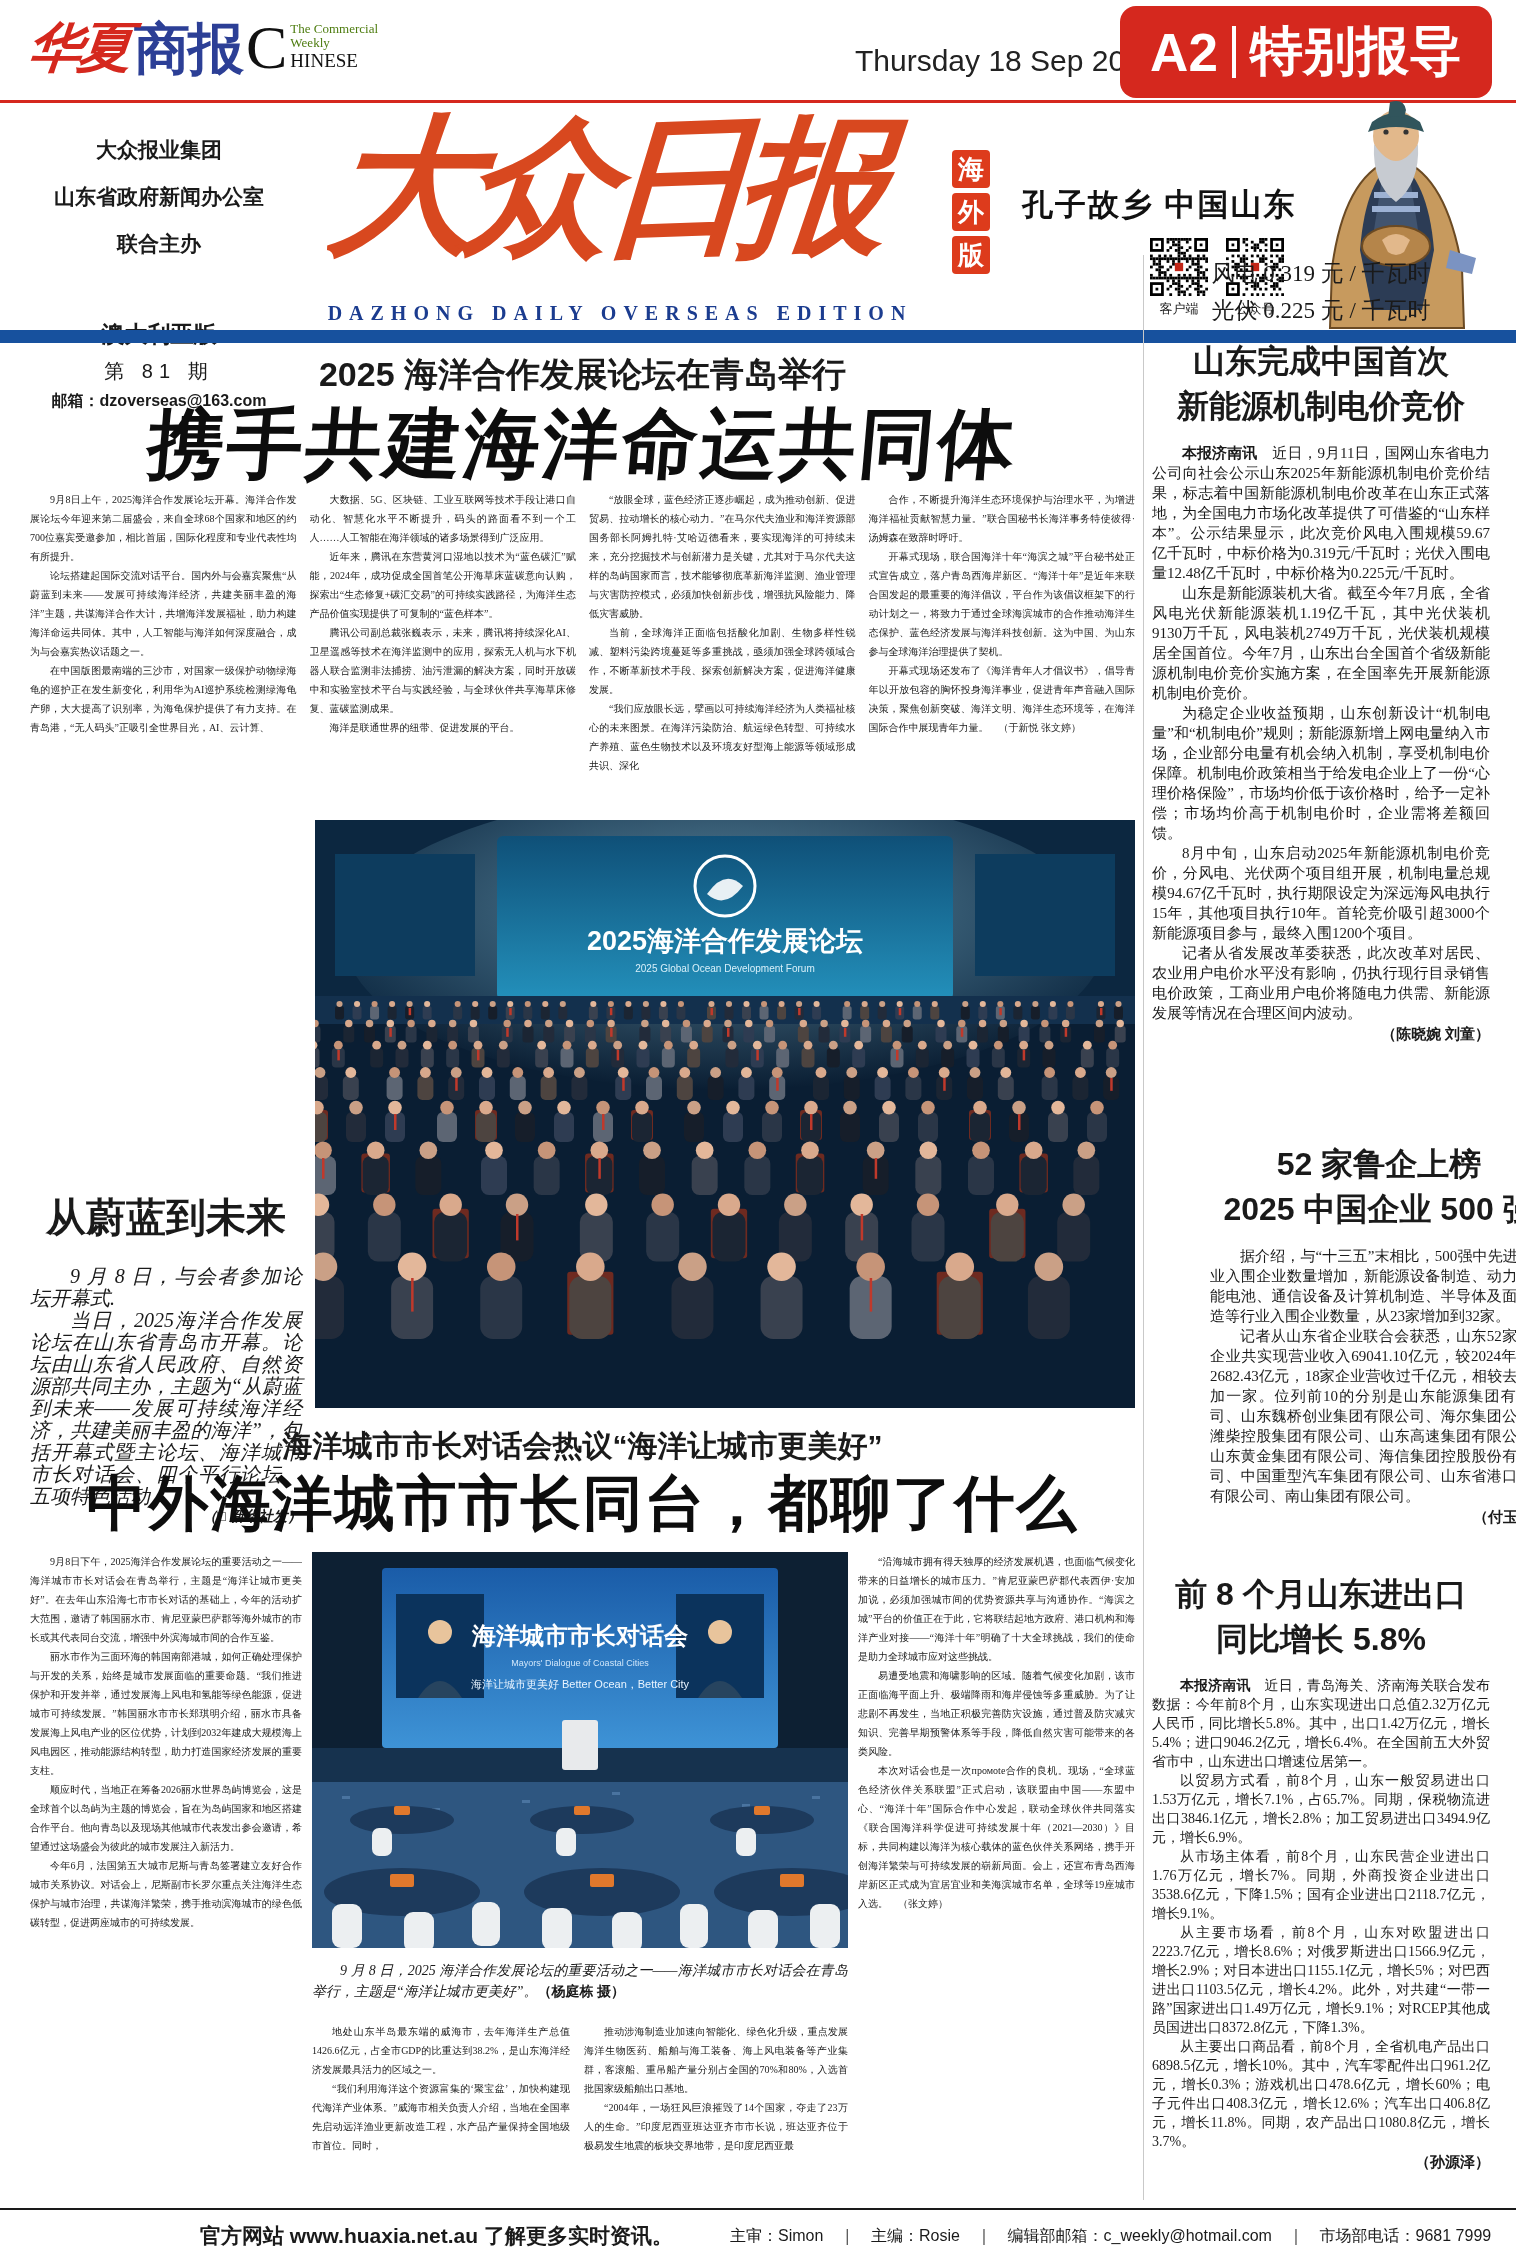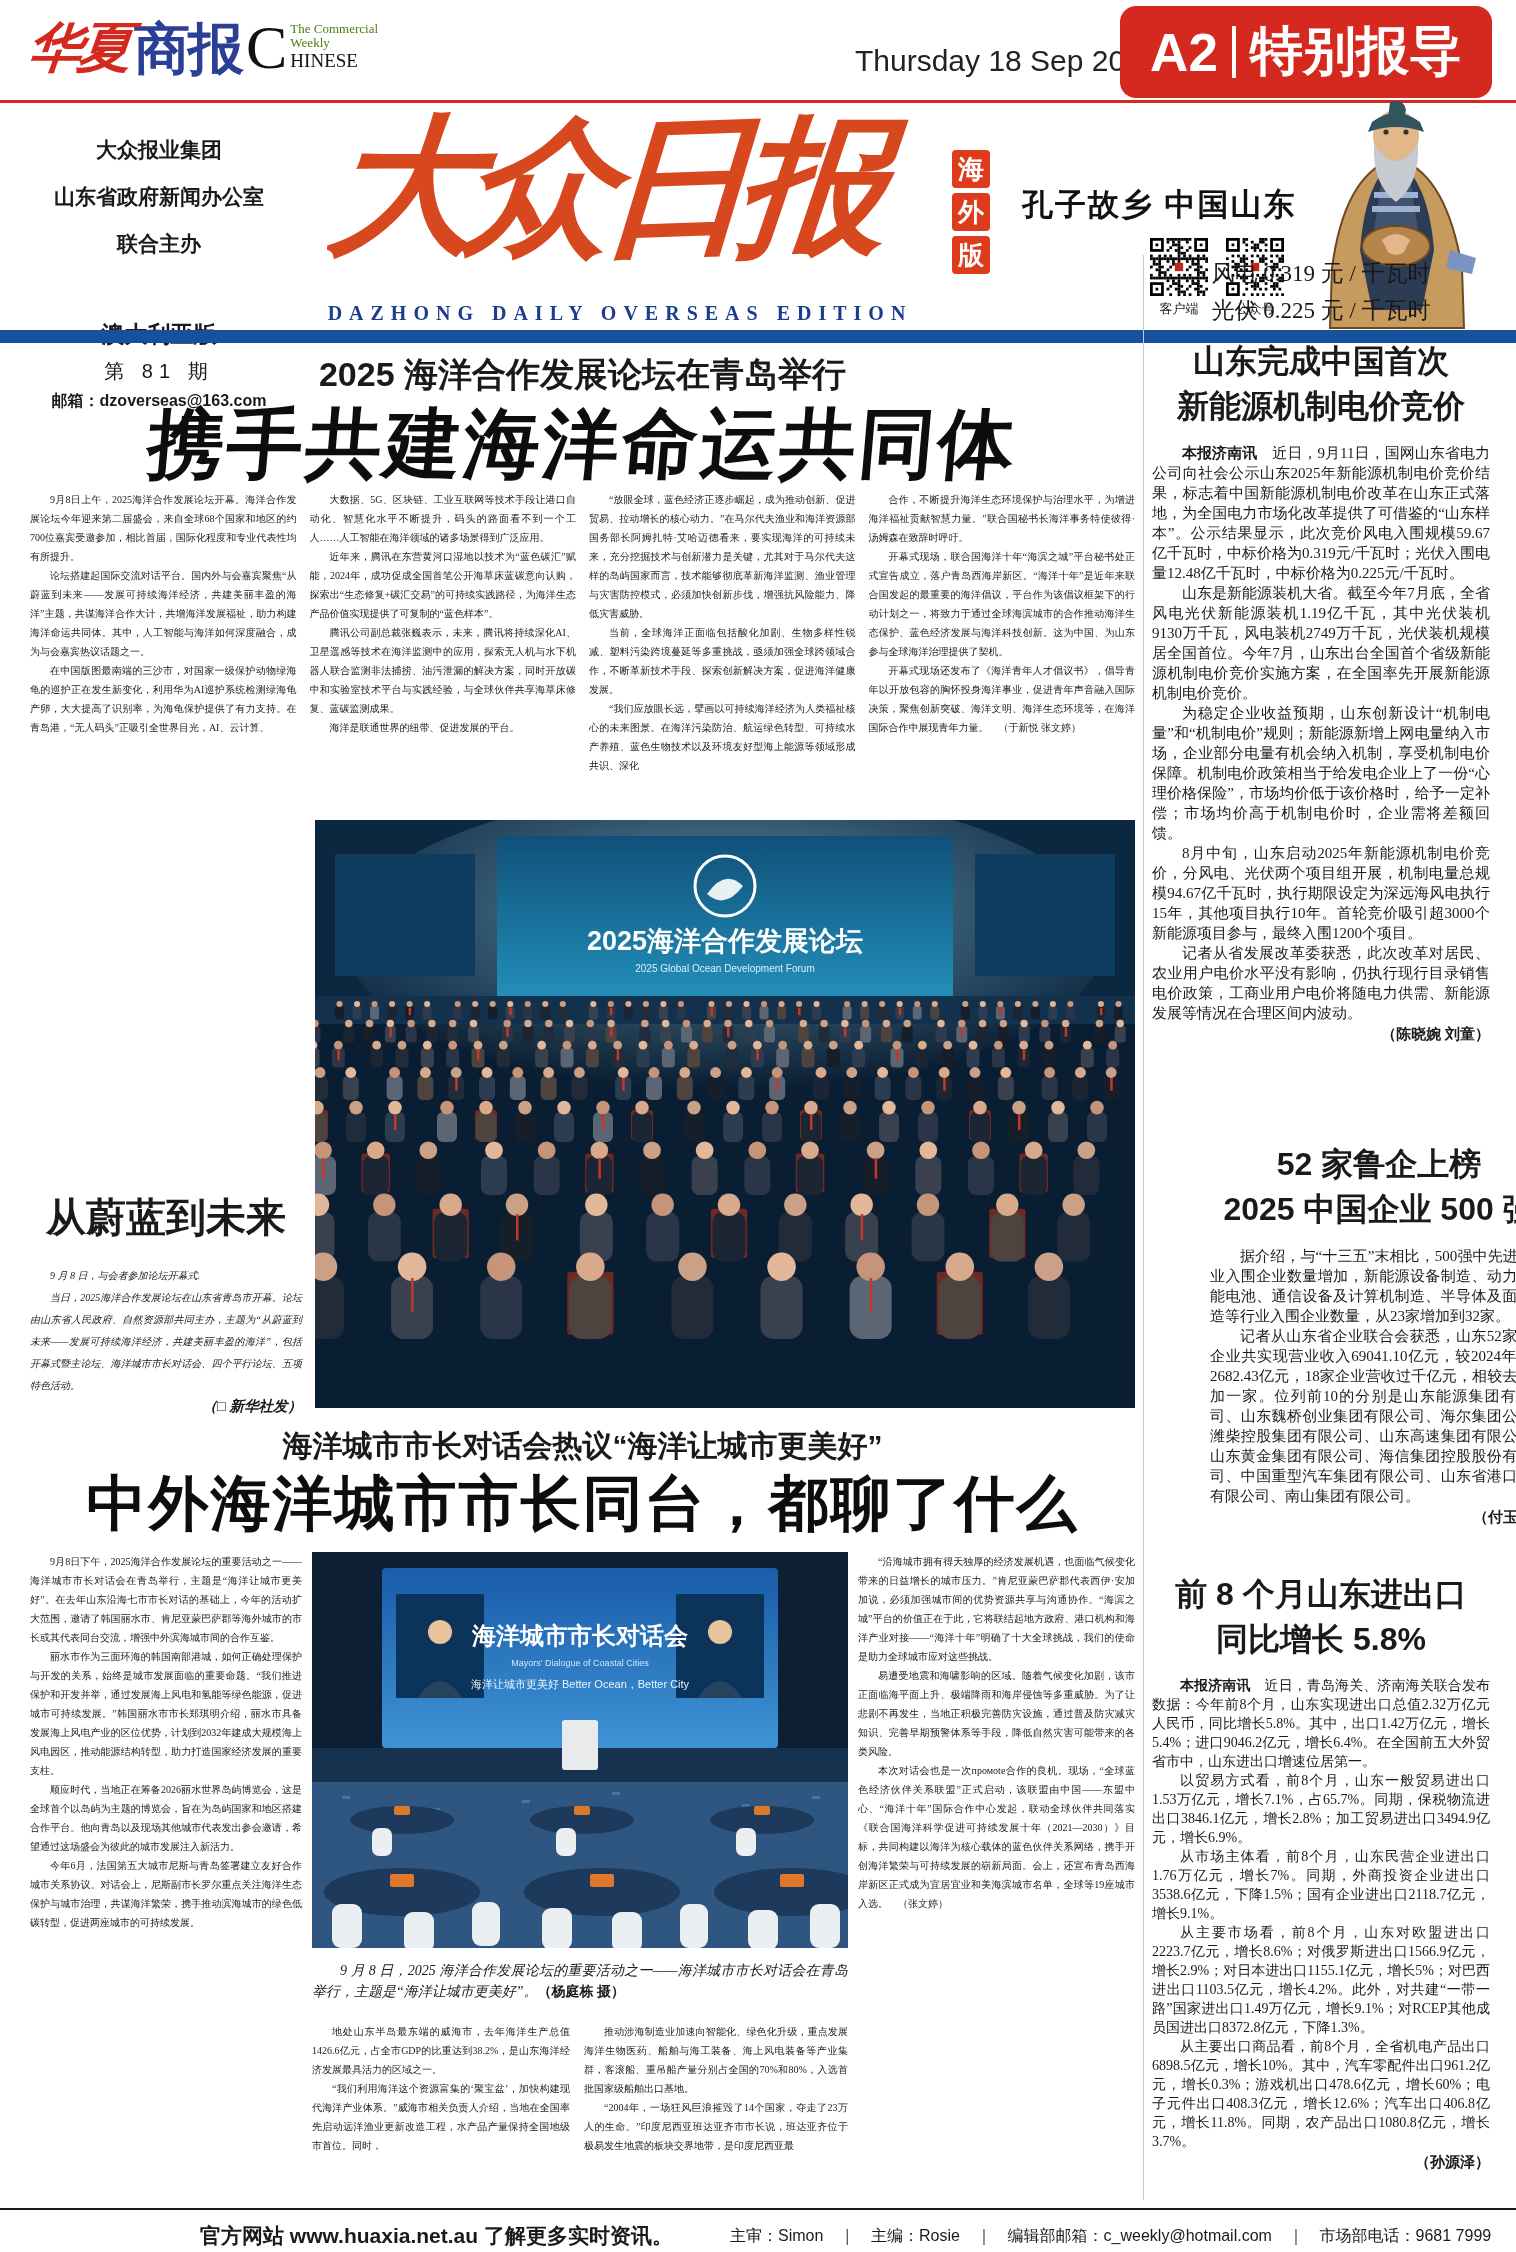--- a/index.html
+++ b/index.html
@@ -42,21 +42,21 @@
   
   .kicker1{font-size:34px;font-weight:bold;}
   .headline1{font-size:76px;font-weight:900;letter-spacing:3px;transform:skewX(-5deg);color:#0d0d0d;white-space:nowrap;}
   .kicker2{font-size:30px;font-weight:bold;}
   .headline2{font-size:60px;font-weight:900;letter-spacing:2px;color:#0d0d0d;font-family:"Liberation Serif","DejaVu Serif",serif;white-space:nowrap;}
   .body-cols{display:flex;gap:13px;}
   .body-cols>div{flex:1;overflow:hidden;}
   .body-txt{font-size:10px;line-height:19px;text-align:justify;overflow:hidden;}
   .body-txt p{margin:0;text-indent:2em;}
   .note-head{font-size:40px;font-weight:bold;}
-  .note-txt{font-size:10px;line-height:22px;font-style:italic;text-align:justify;}
+  .note-txt{font-size:20px;line-height:22px;font-style:italic;text-align:justify;}
   .note-txt p{margin:0;text-indent:2em;}
   .credit{font-weight:bold;text-align:right;font-style:italic;font-size:14.5px;}
   .caption{font-size:14px;line-height:21px;font-style:italic;text-align:justify;}
   .caption b{font-style:normal;}
 
   
   .sb{width:338px;}
   .sb-kick{font-size:23px;line-height:37px;text-align:center;}
   .sb-title{font-size:32px;line-height:45px;font-weight:bold;text-align:center;}
   .sb-body{font-size:15px;line-height:20px;text-align:justify;margin-top:14px;overflow:hidden;}

